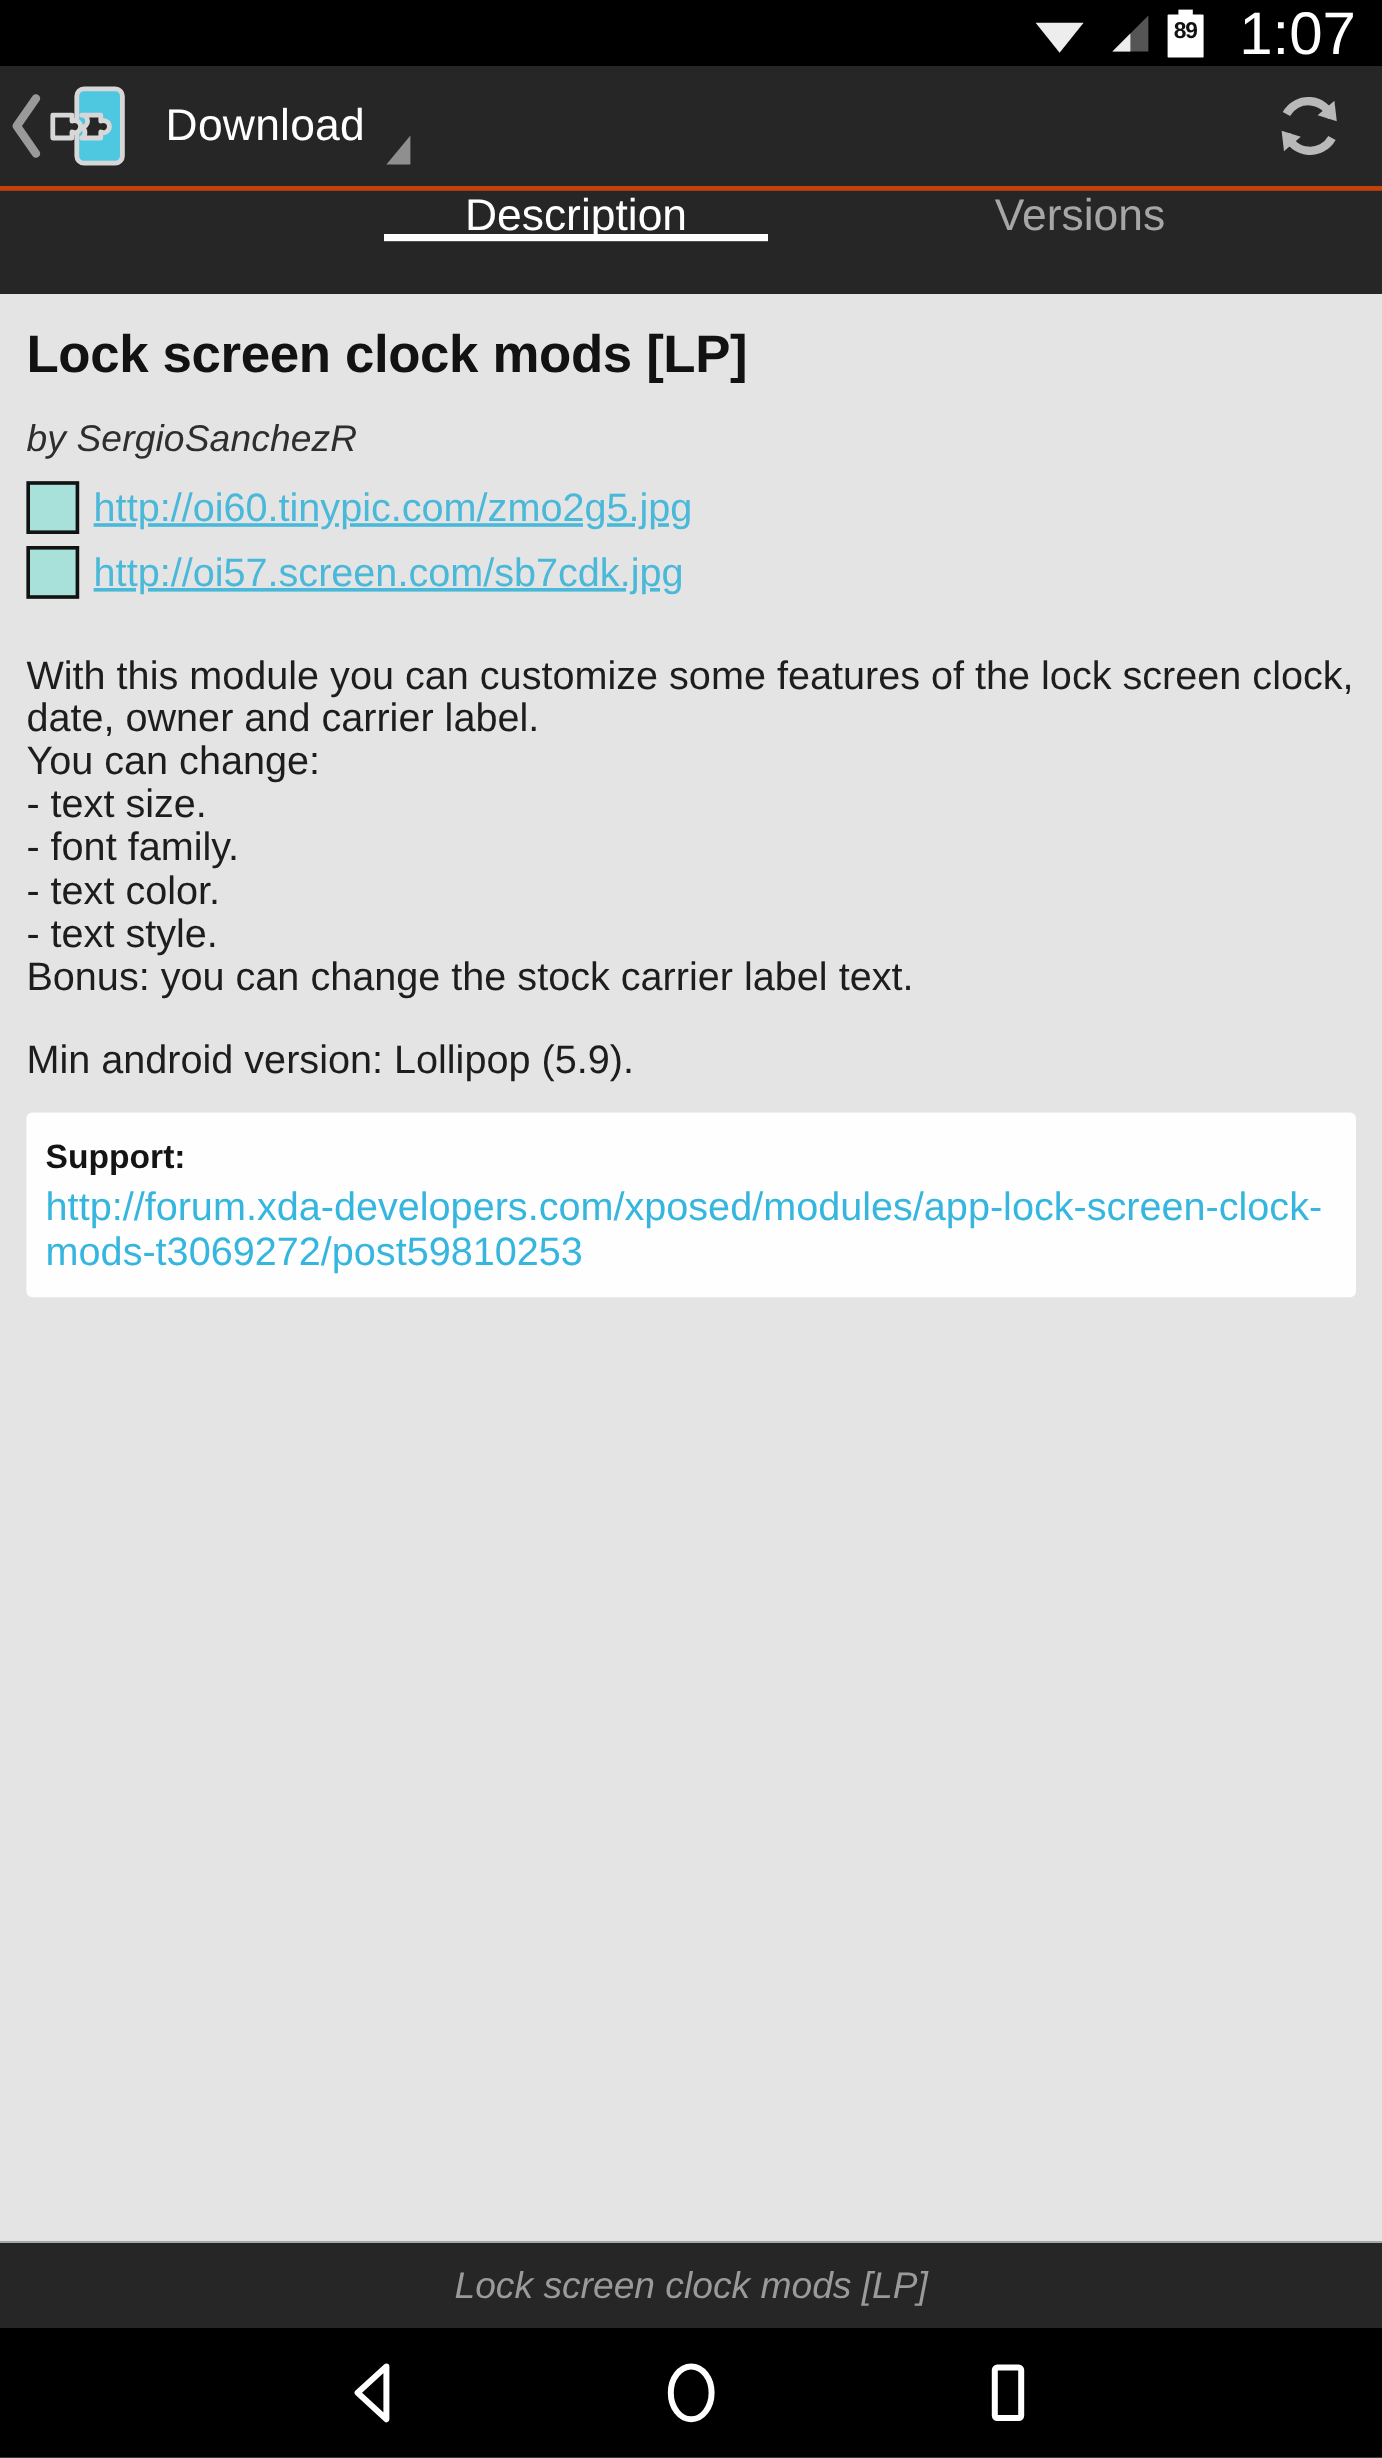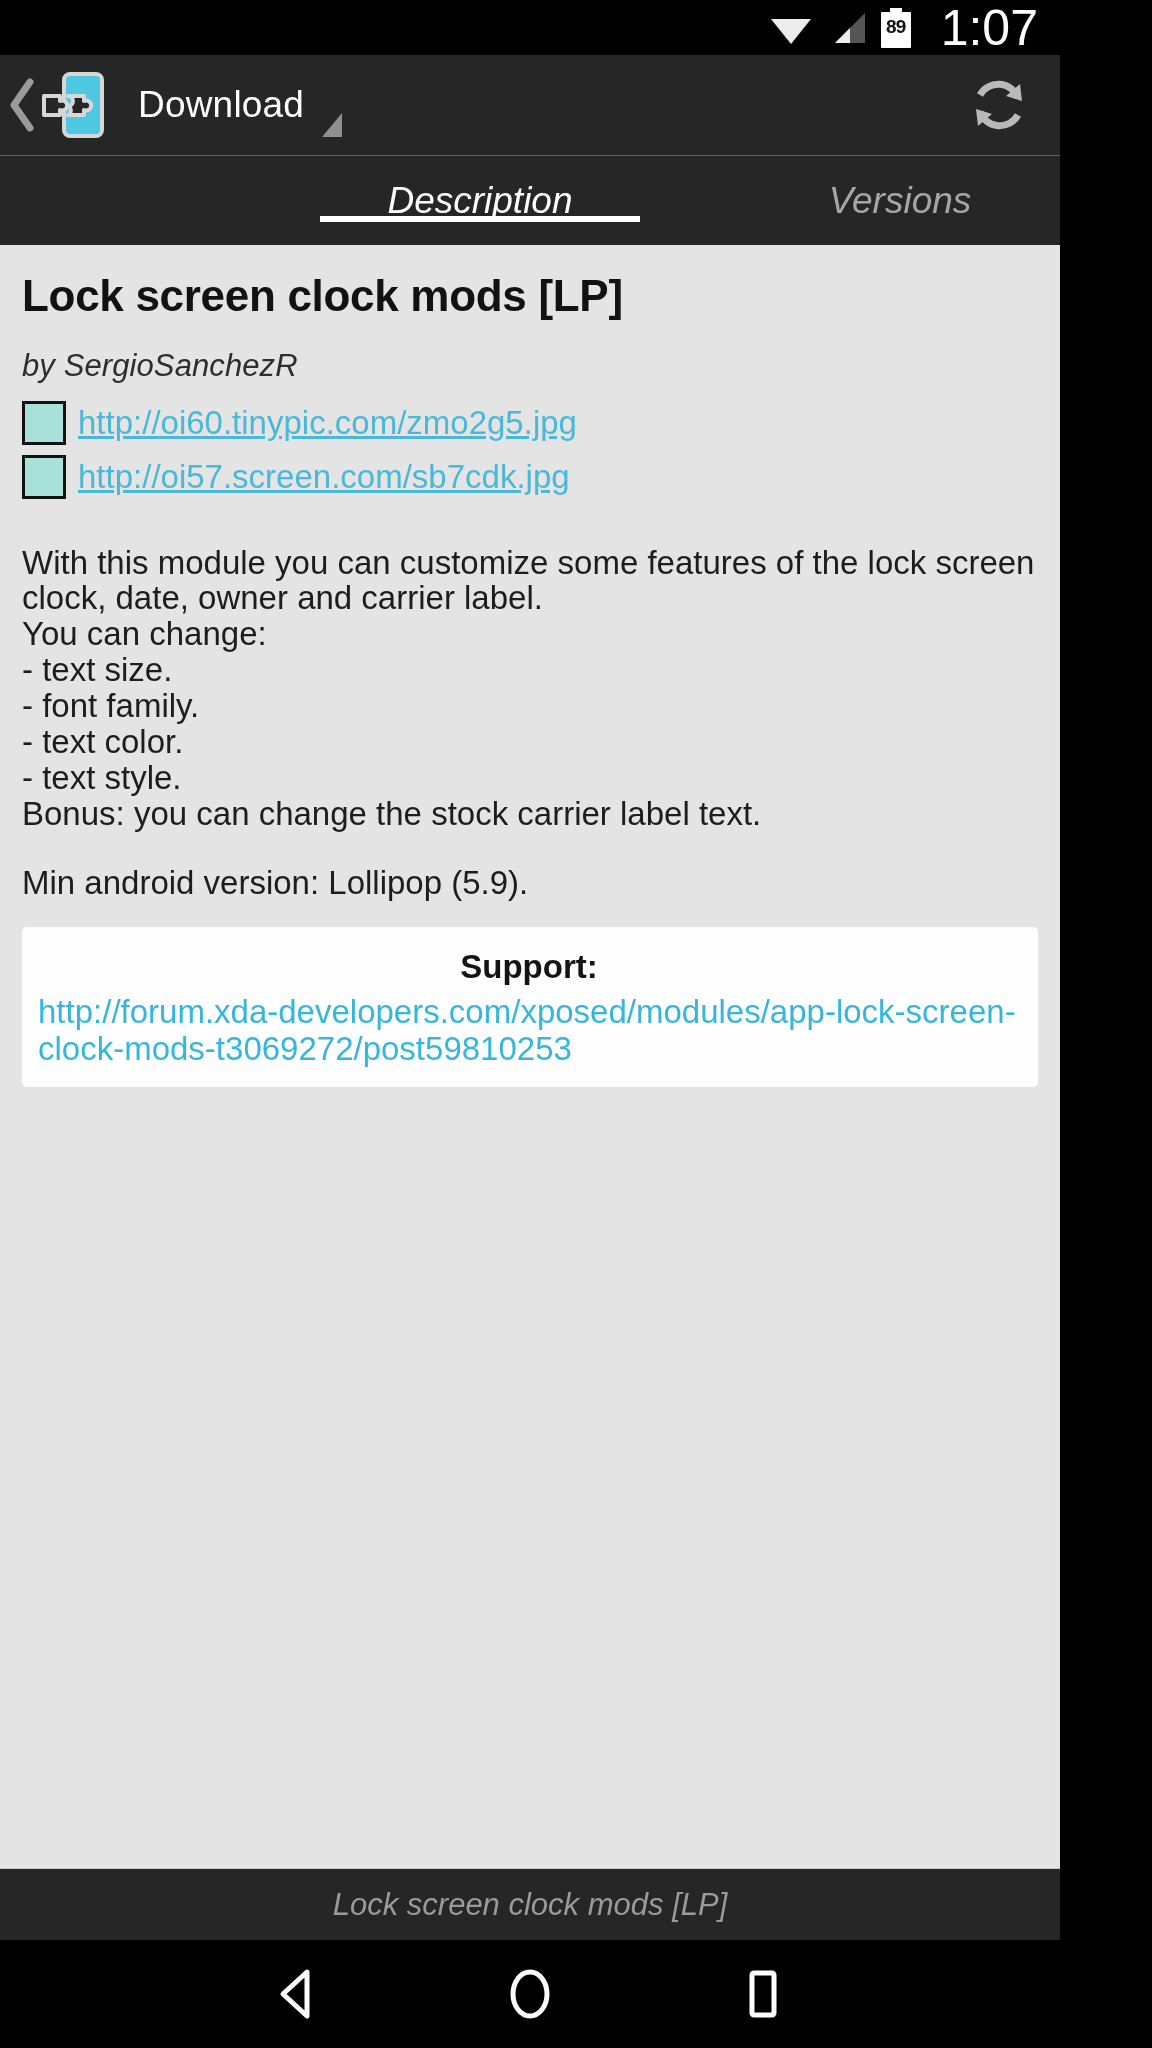--- a/index.html
+++ b/index.html
@@ -4,21 +4,21 @@
 <style>
   * { margin:0; padding:0; box-sizing:border-box; }
   html, body {
     width:1152px; height:2048px;
     background:#000;
     font-family:"Liberation Sans", sans-serif;
     overflow:hidden;
   }
   .device {
     position:relative;
-    width:1060px; height:2048px;
+    width:1152px; height:2048px;
     background:#86efac;
     display:flex; flex-direction:column;
   }
 
   
   .statusbar {
     height:55px; background:#000;
     display:flex; align-items:center; justify-content:flex-end;
     padding-right:22px; flex:0 0 auto;
   }
@@ -63,23 +63,22 @@
   }
   .refresh-btn {
     position:absolute; right:30px; top:50%; transform:translateY(-50%);
     width:62px; height:62px;
   }
   .refresh-btn svg { width:62px; height:62px; display:block; }
 
   
   .tabbar {
     height:90px; background:#262626; position:relative; flex:0 0 auto;
-    display:flex; align-items:center;
-    border-top:1px solid #c2410c;
-    font-style:italic;
+    display:flex; align-items:flex-start;
+    border-top:4px solid #c2410c;
   }
   .tab {
     display:flex; align-items:center; justify-content:center;
     position:relative;
     font-size:37px;
     font-family:"Liberation Sans", sans-serif;
   }
   .tab.t-desc { width:320px; margin-left:320px; color:#ffffff; }
   .tab.t-ver  { width:320px; margin-left:100px; color:#a6a6a6; }
   .tab.active::after {
@@ -119,22 +118,22 @@
   }
   .body-text p { margin:0 0 1px 0; }
   .body-text p.gap { margin-top:34px; }
 
   
   .card {
     background:#fefefe; border-radius:5px;
     margin-top:26px; padding:20px 18px 20px 16px;
   }
   .card-head {
-    font-size:33px; font-weight:bold; color:#141414;
-    line-height:1.2; margin-bottom:7px;text-align:center;
+    font-size:28px; font-weight:bold; color:#141414;
+    line-height:1.2; margin-bottom:7px;
   }
   .card-link {
     font-size:33px; color:#36b6de; line-height:1.12; word-break:break-all;
   }
 
   
   .bottombar {
     height:72px; background:#262626; flex:0 0 auto;
     display:flex; align-items:center; justify-content:center;
     border-top:1px solid #c9c9c9;

